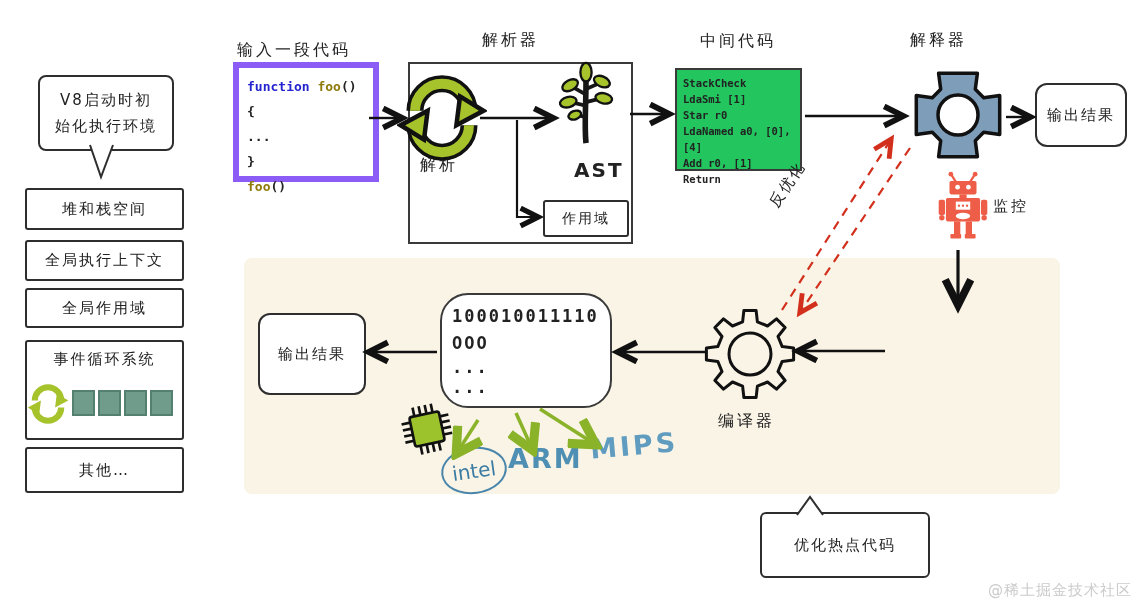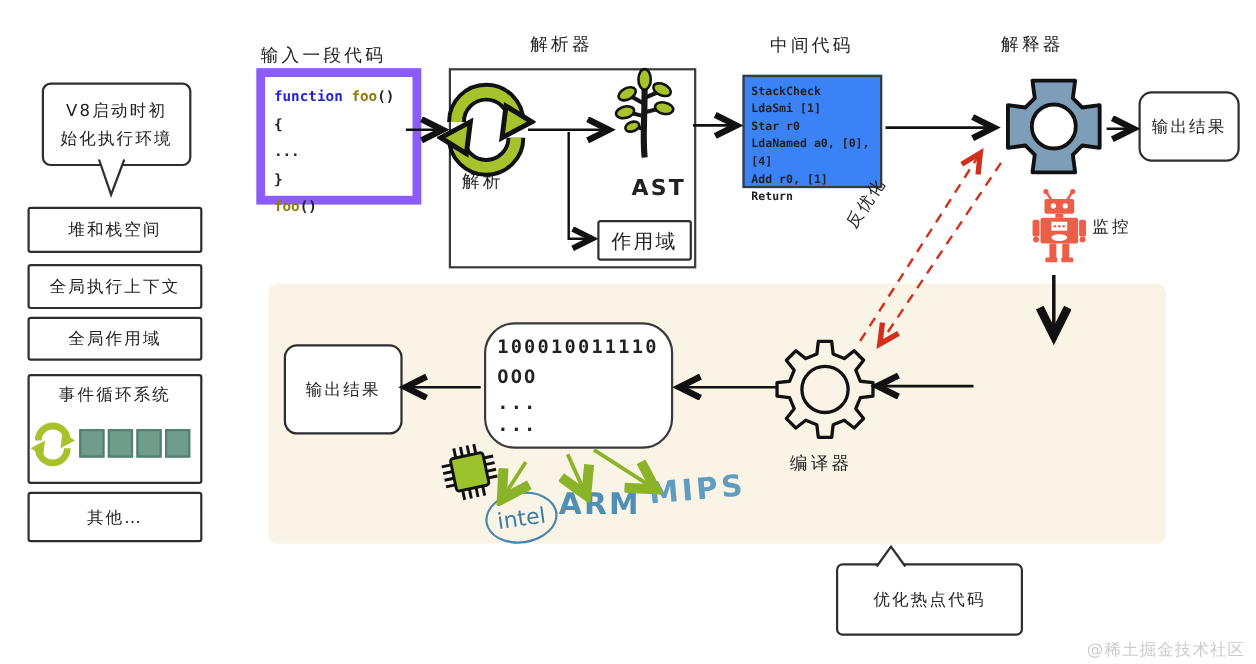--- a/index.html
+++ b/index.html
@@ -5,26 +5,26 @@
   html,body{margin:0;padding:0;background:#fff;}
   #canvas{position:relative;width:1142px;height:604px;background:#ffffff;overflow:hidden;
           font-family:"DejaVu Sans",sans-serif;color:#222;}
   .abs{position:absolute;}
   .box{position:absolute;border:2px solid #2e2e2e;background:#fff;display:flex;
        align-items:center;justify-content:center;text-align:center;
        font-size:15px;letter-spacing:2px;border-radius:3px;}
   .rounded{border-radius:12px;}
   .title{position:absolute;font-size:16px;letter-spacing:3px;white-space:nowrap;}
   .panel{position:absolute;background:#faf4e6;border-radius:8px;}
-  .codebox{position:absolute;border:8px solid #8b5cf6;background:#fff;
+  .codebox{position:absolute;border:6px solid #8b5cf6;background:#fff;
            font-family:"DejaVu Sans Mono",monospace;font-weight:bold;font-size:13px;
            line-height:25px;padding:6px 8px;}
   .kw{color:#2323cf;}
   .fn{color:#8f7a09;}
-  .bytecode{position:absolute;border:2px solid #3a3a3a;background:#3b82f6;
+  .bytecode{position:absolute;border:2px solid #3a3a3a;background:#22c55e;
             font-family:"DejaVu Sans Mono",monospace;font-weight:bold;font-size:10.5px;
             line-height:16px;padding:5px 6px;}
   .binary{position:absolute;border:2px solid #3a3a3a;background:#fff;
           font-family:"DejaVu Sans Mono",monospace;font-weight:bold;font-size:17px;
           line-height:27px;padding:8px 10px;letter-spacing:2px;}
   .sq{position:absolute;width:23px;height:26px;background:#6f9c8b;border:2px solid #54816f;box-sizing:border-box;}
   .arch{position:absolute;font-weight:bold;font-family:"DejaVu Sans",sans-serif;}
   .watermark{position:absolute;right:10px;bottom:4px;color:#cbcbcb;font-size:15px;letter-spacing:1px;}
   svg{display:block;}
   #overlay{position:absolute;left:0;top:0;pointer-events:none;z-index:60;}
@@ -101,21 +101,21 @@
     <path d="M30,36 L16,28 M30,30 L44,24 M30,48 L14,44 M30,44 L46,40 M30,60 L20,58" fill="none" stroke="#161616" stroke-width="4"></path>
     <ellipse cx="30" cy="12" rx="6" ry="10" fill="#a6c32c" stroke="#111" stroke-width="2.5"></ellipse>
     <ellipse cx="13" cy="26" rx="9" ry="5.5" transform="rotate(-28 13 26)" fill="#a6c32c" stroke="#111" stroke-width="2.5"></ellipse>
     <ellipse cx="47" cy="22" rx="9" ry="5.5" transform="rotate(24 47 22)" fill="#a6c32c" stroke="#111" stroke-width="2.5"></ellipse>
     <ellipse cx="11" cy="44" rx="9" ry="5.5" transform="rotate(-14 11 44)" fill="#a6c32c" stroke="#111" stroke-width="2.5"></ellipse>
     <ellipse cx="49" cy="40" rx="9" ry="5.5" transform="rotate(12 49 40)" fill="#a6c32c" stroke="#111" stroke-width="2.5"></ellipse>
     <ellipse cx="18" cy="58" rx="7" ry="4.5" transform="rotate(-20 18 58)" fill="#a6c32c" stroke="#111" stroke-width="2.5"></ellipse>
   </svg>
   <div class="abs" style="left:574px;top:158px;font-size:20px;letter-spacing:2px;font-weight:bold;">AST</div>
 
-  <div class="box" style="left:543px;top:200px;width:82px;height:33px;font-size:18px;z-index:20;">
+  <div class="box" style="left:543px;top:200px;width:82px;height:33px;font-size:14px;z-index:20;">
     <span>作用域</span>
   </div>
 
   <div class="title" style="left:700px;top:31px;">中间代码</div>
   <div class="bytecode" style="left:675px;top:68px;width:127px;height:103px;box-sizing:border-box;">
     <div>StackCheck</div>
     <div>LdaSmi [1]</div>
     <div>Star r0</div>
     <div>LdaNamed a0, [0], [4]</div>
     <div>Add r0, [1]</div>

